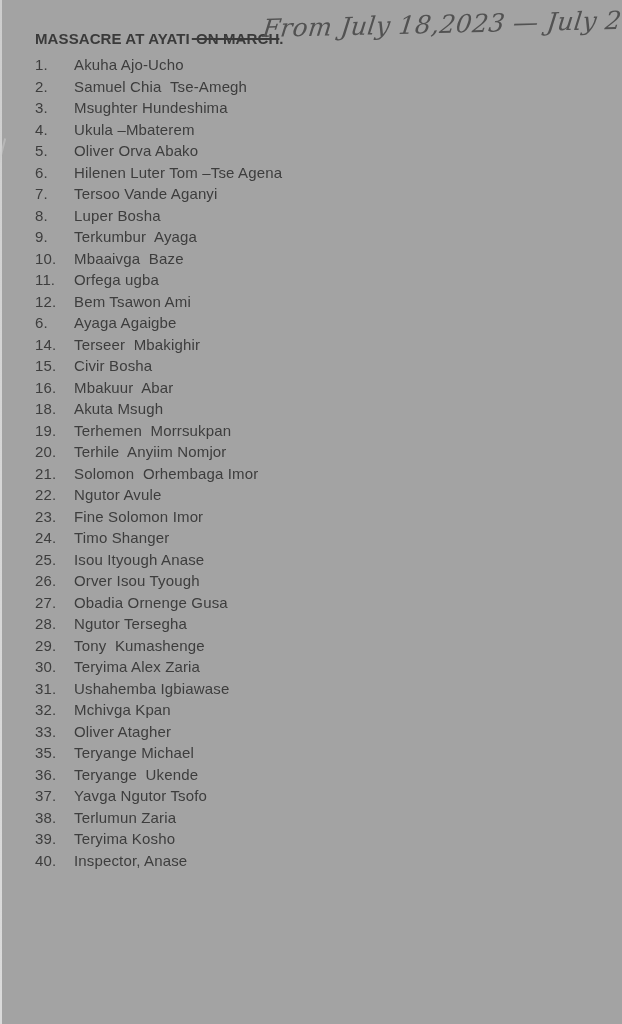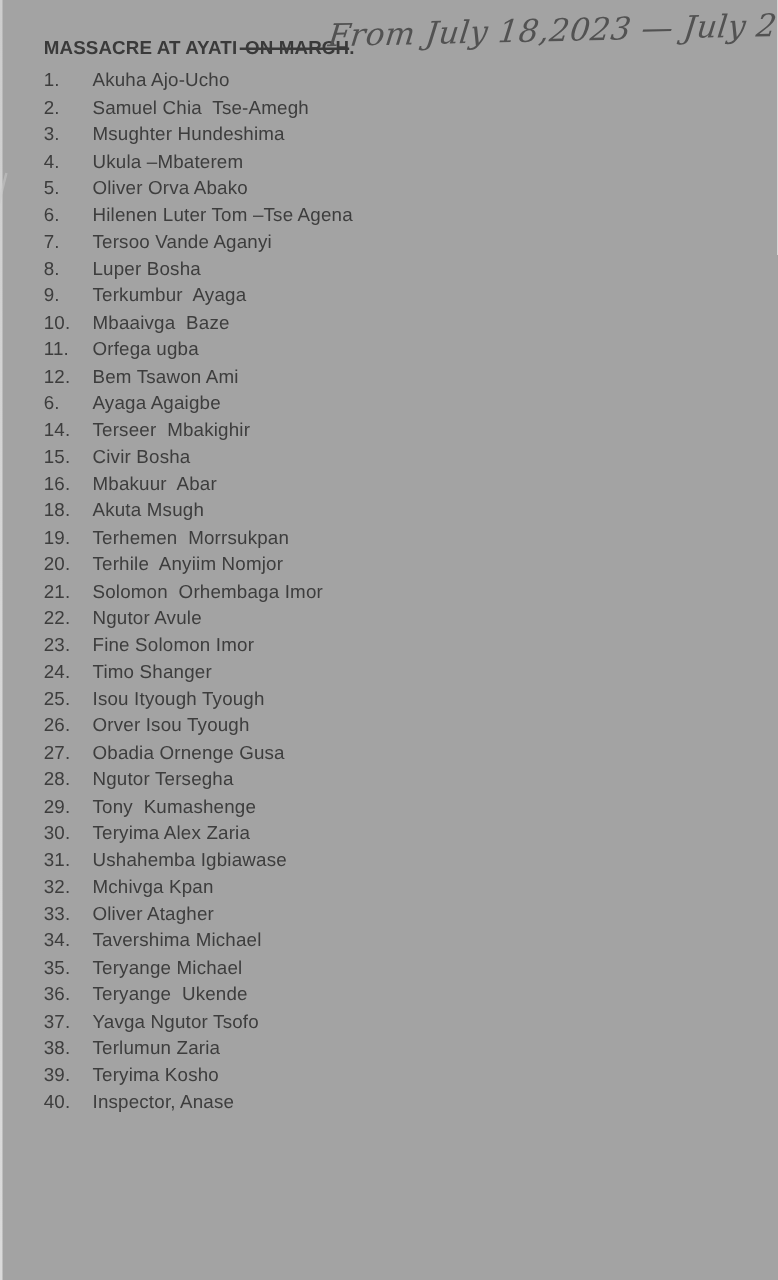--- a/index.html
+++ b/index.html
@@ -179,21 +179,21 @@
       <div class="row">
         <span class="num">23.</span>
         <span class="name">Fine Solomon Imor</span>
       </div>
       <div class="row">
         <span class="num">24.</span>
         <span class="name">Timo Shanger</span>
       </div>
       <div class="row">
         <span class="num">25.</span>
-        <span class="name">Isou Ityough Tyough</span>
+        <span class="name">Isou Ityough Anase</span>
       </div>
       <div class="row">
         <span class="num">26.</span>
         <span class="name">Orver Isou Tyough</span>
       </div>
       <div class="row">
         <span class="num">27.</span>
         <span class="name">Obadia Ornenge Gusa</span>
       </div>
       <div class="row">
@@ -214,24 +214,20 @@
       </div>
       <div class="row">
         <span class="num">32.</span>
         <span class="name">Mchivga Kpan</span>
       </div>
       <div class="row">
         <span class="num">33.</span>
         <span class="name">Oliver Atagher</span>
       </div>
       <div class="row">
-        <span class="num">34.</span>
-        <span class="name">Tavershima Michael</span>
-      </div>
-      <div class="row">
         <span class="num">35.</span>
         <span class="name">Teryange Michael</span>
       </div>
       <div class="row">
         <span class="num">36.</span>
         <span class="name">Teryange  Ukende</span>
       </div>
       <div class="row">
         <span class="num">37.</span>
         <span class="name">Yavga Ngutor Tsofo</span>

